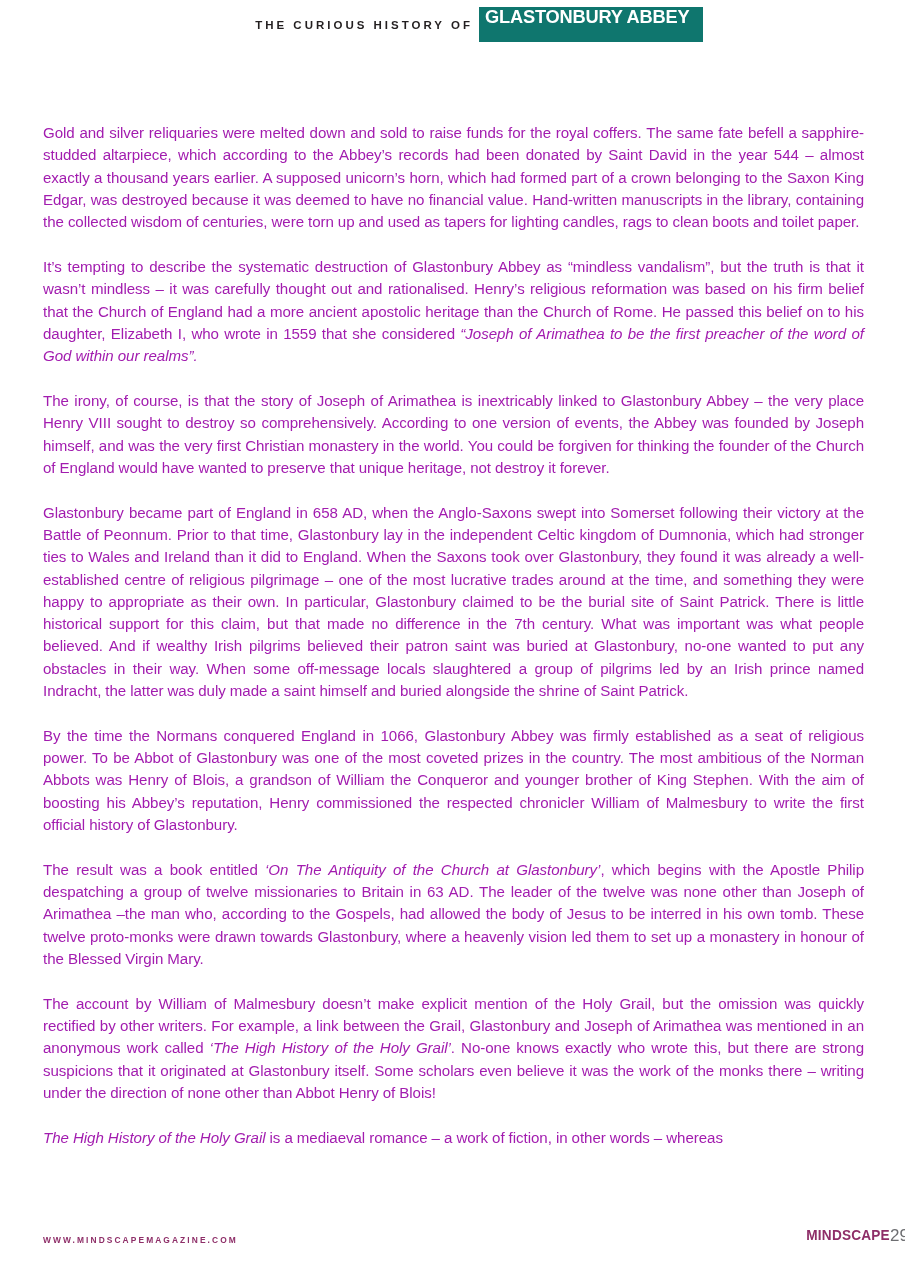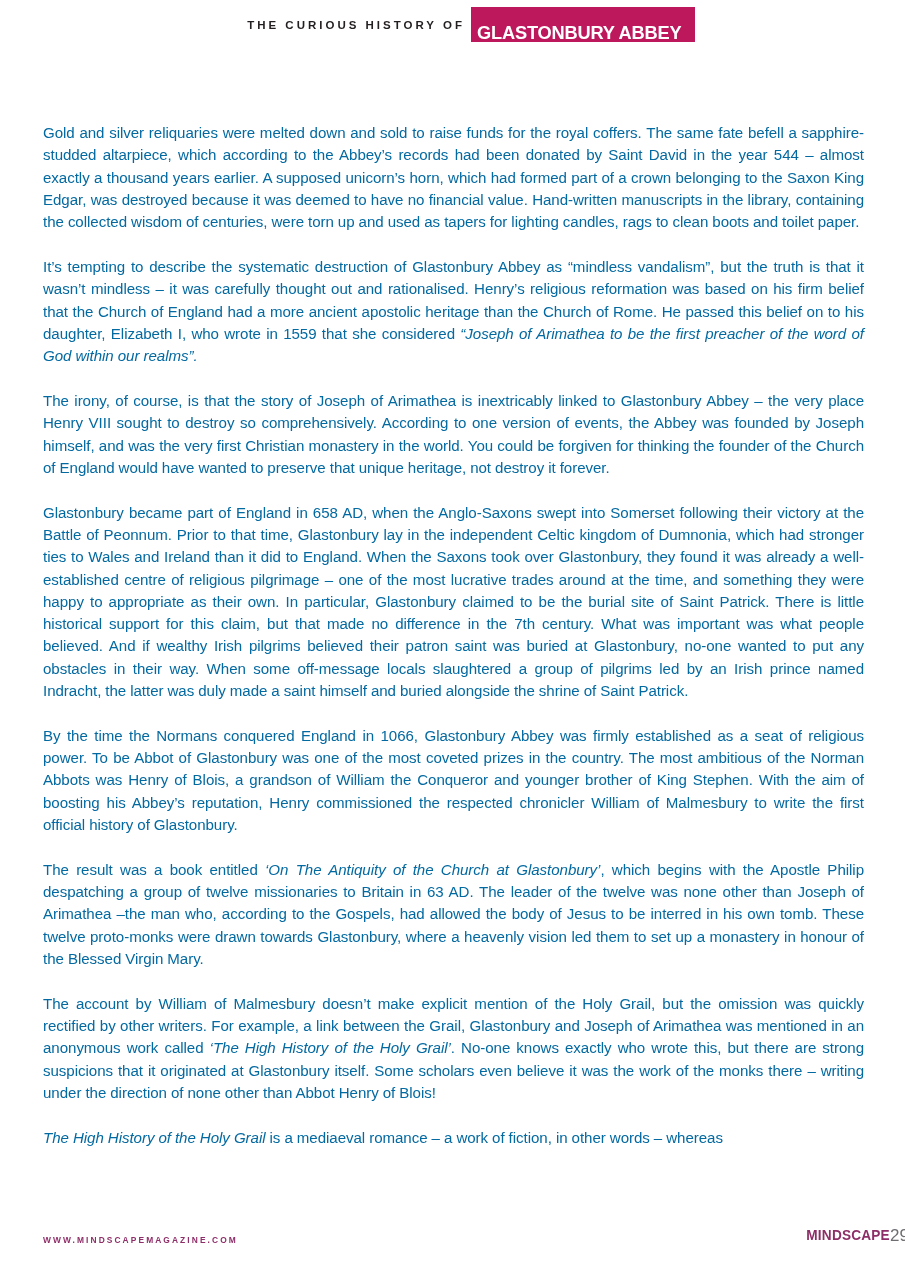--- a/index.html
+++ b/index.html
@@ -13,21 +13,21 @@
     font-family: "Liberation Sans", sans-serif;
     color: #3b3b3b;
     overflow: hidden;
     position: relative;
   }
 
   
   .page-header {
     position: absolute;
     top: 0;
-    left: 0;
+    left: 8px;
     width: 738px;
     height: 50px;
   }
   .header-inner {
     position: absolute;
     right: 43px;
     top: 0;
     height: 50px;
     display: flex;
     align-items: center;
@@ -37,24 +37,24 @@
     font-weight: bold;
     letter-spacing: 3.0px;
     color: #231f20;
     text-transform: uppercase;
     padding-right: 6px;
     white-space: nowrap;
     line-height: 1;
     transform: translateY(1px);
   }
   .header-title-block {
-    background: #be185d;
+    background: #0f766e;
     height: 35px;
     display: flex;
-    align-items: flex-end;
+    align-items: flex-start;
     padding: 0 5px 0 6px;
     position: relative;
     top: -1px;
   }
   .header-title {
     font-size: 19px;
     font-weight: bold;
     color: #ffffff;
     letter-spacing: -0.2px;
     white-space: nowrap;
@@ -70,21 +70,21 @@
     left: 43px;
     top: 122px;
     width: 821px;
   }
   .article p {
     margin: 0 0 22.5px 0;
     font-size: 15.1px;
     line-height: 22.3px;
     text-align: justify;
     text-justify: inter-word;
-    color: #0369a1;
+    color: #a21caf;
     letter-spacing: -0.05px;
     word-spacing: -0.1px;
   }
   .article p:last-child {
     margin-bottom: 16px;
   }
   .article em {
     font-style: italic;
   }
 

